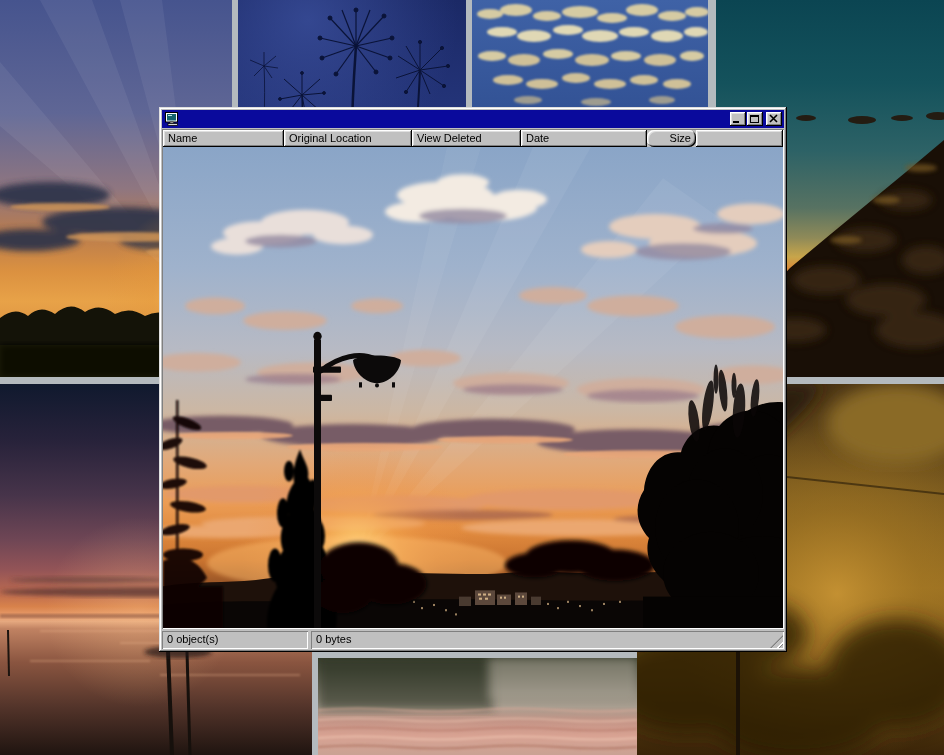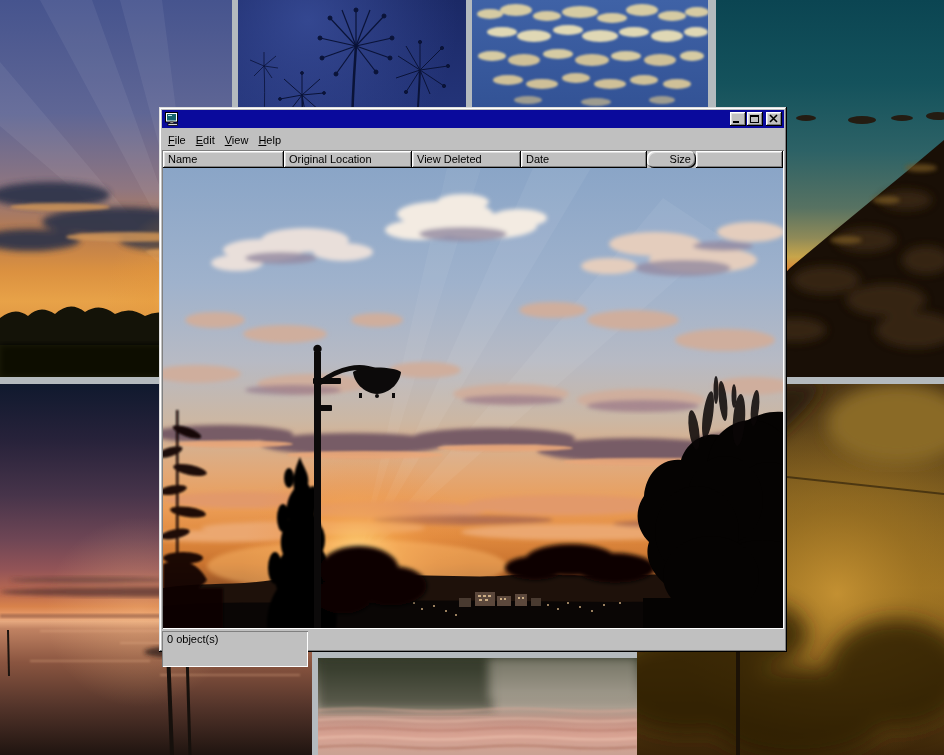--- a/index.html
+++ b/index.html
@@ -33,21 +33,21 @@
   .client{flex:1;display:flex;flex-direction:column;box-shadow: inset 1px 1px 0 #808080, inset -1px -1px 0 #fff;
     padding:1px;background:#c0c0c0;min-height:0;}
   .headerrow{height:17px;flex:0 0 17px;display:flex;background:#c0c0c0;}
   .hcell{box-sizing:border-box;padding:2px 5px 4px 5px;background:#c0c0c0;white-space:nowrap;overflow:hidden;
     box-shadow: inset -1px -1px 0 #000, inset 1px 1px 0 #fff, inset -2px -2px 0 #808080, inset 2px 2px 0 #dfdfdf;}
   .hcell.c0{width:121px;} .hcell.c1{width:128px;} .hcell.c2{width:109px;} .hcell.c3{width:126px;}
   .hcell.c4{width:49px;text-align:right;border-radius:7px;} .hcell.c5{flex:1;}
   .content{flex:1;position:relative;background:#000;min-height:0;}
   .content svg{display:block;width:100%;height:100%;}
   .statusbar{height:18px;flex:0 0 18px;margin-top:2px;display:flex;}
-  .spanel{box-sizing:border-box;height:36px;padding:2px 0 0 5px;background:#c0c0c0;
+  .spanel{box-sizing:border-box;height:18px;padding:2px 0 0 5px;background:#c0c0c0;
     box-shadow: inset 1px 1px 0 #808080, inset -1px -1px 0 #fff;white-space:nowrap;overflow:hidden;}
   .spanel.p1{width:146px;margin-right:3px;}
   .spanel.p2{flex:1;position:relative;}
   .grip{position:absolute;right:1px;bottom:1px;width:13px;height:13px;
     background:repeating-linear-gradient(135deg, transparent 0 2px, #fff 2px 3px, #808080 3px 4px, transparent 4px 6px);
     clip-path:polygon(100% 0, 100% 100%, 0 100%);}
 </style>
 </head>
 <body>
 
@@ -440,26 +440,20 @@
           </svg>
         </button>
         <button class="tbtn close" aria-label="close">
           <svg width="12" height="10">
             <path d="M2,1 L9,8 M9,1 L2,8" stroke="#000" stroke-width="1.6"></path>
           </svg>
         </button>
       </span>
     </div>
 
-    <div class="menubar">
-      <span class="menu-item">File</span>
-      <span class="menu-item">Edit</span>
-      <span class="menu-item">View</span>
-      <span class="menu-item">Help</span>
-    </div>
 
     <div class="client">
       <div class="headerrow">
         <span class="hcell c0">Name</span>
         <span class="hcell c1">Original Location</span>
         <span class="hcell c2">View Deleted</span>
         <span class="hcell c3">Date</span>
         <span class="hcell c4">Size</span>
         <span class="hcell c5"></span>
       </div>
@@ -692,16 +686,20 @@
             <rect x="196" y="225" width="3" height="5"></rect>
               <rect x="229" y="225" width="3" height="5"></rect>
             <circle cx="214" cy="228" r="2"></circle>
           </g>
         </svg>
       </div>
     </div>
 
     <div class="statusbar">
       <div class="spanel p1">0 object(s)</div>
+      <div class="spanel p2">
+        <span>0 bytes</span>
+        <span class="grip"></span>
+      </div>
     </div>
 
   </div>
 </div>
 
 </body></html>

